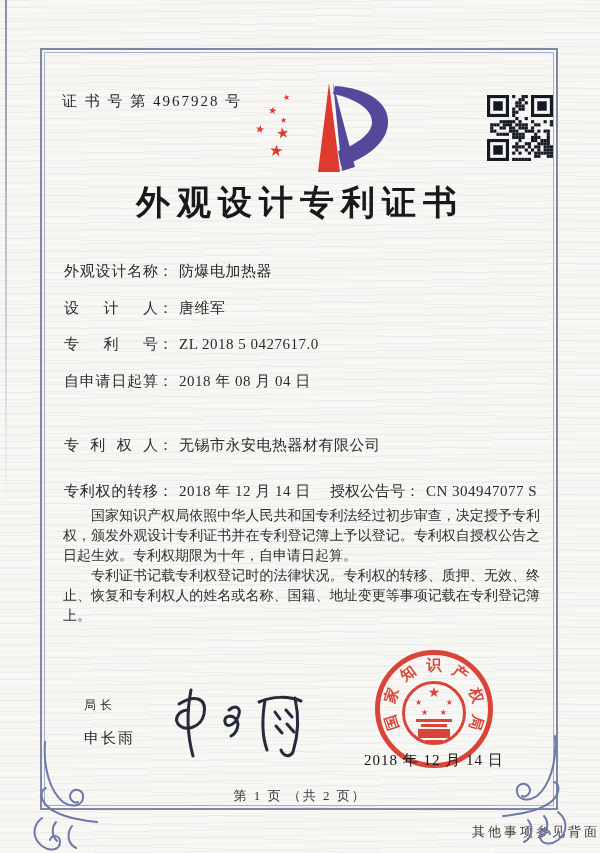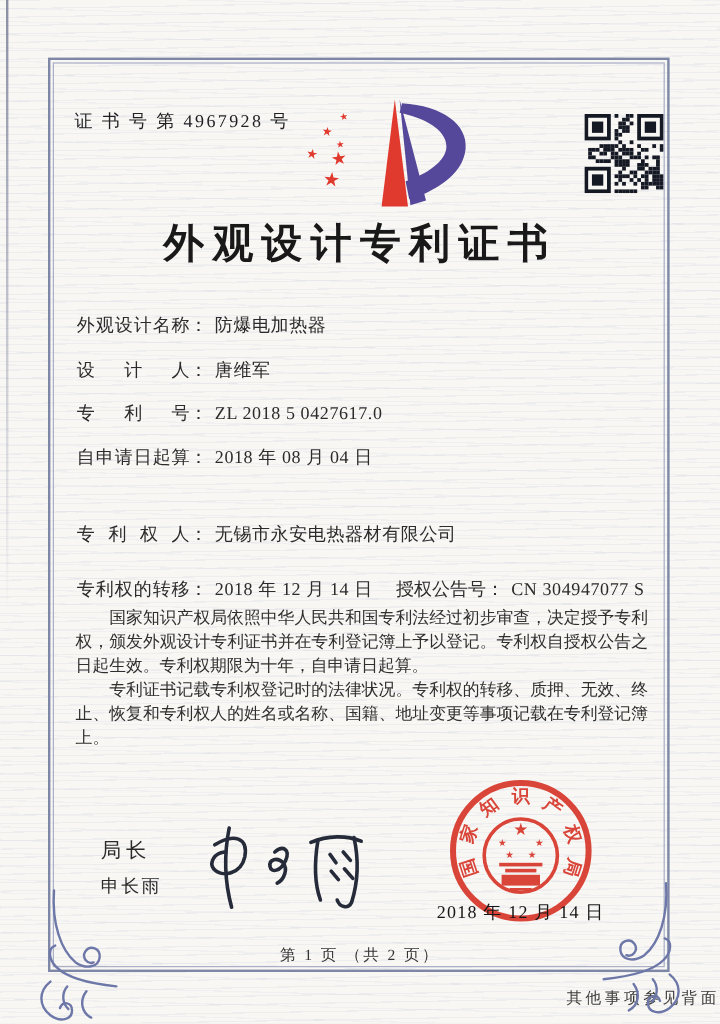--- a/index.html
+++ b/index.html
@@ -44,21 +44,21 @@
   .colon { display:inline-block; margin-right:6px; }
   .fvalue { letter-spacing:0.5px; }
   .pair2 { position:absolute; left:266px; top:0; }
 
   
   .body-text { position:absolute; left:63px; top:506px; width:477px;
     font-size:14px; line-height:20px; text-align:justify; color:#2f2f2e; }
   .body-text p { text-indent:2em; }
 
   
-  .director-title { position:absolute; left:84px; top:697px; font-size:17px; letter-spacing:4px; color:#2a2a2a;text-align:center; }
+  .director-title { position:absolute; left:84px; top:697px; font-size:12px; letter-spacing:4px; color:#2a2a2a;text-align:center; }
   .director-name  { position:absolute; left:84px; top:729px; font-size:15px; letter-spacing:2px; color:#2a2a2a; }
   .signature { position:absolute; left:163px; top:684px; width:150px; height:78px; }
 
   
   .seal { position:absolute; left:375px; top:650px; width:118px; height:118px; opacity:0.93; }
   .seal-ring { position:absolute; inset:0; border:5px solid #d8382b; border-radius:50%; }
   .seal-char { position:absolute; left:50%; top:50%; font-size:15px; font-weight:bold; color:#d8382b; line-height:1;
     transform:translate(-50%,-50%) rotate(var(--a)) translateY(-44px); }
   .sc1{--a:-108deg;} .sc2{--a:-72deg;} .sc3{--a:-36deg;} .sc4{--a:0deg;}
   .sc5{--a:36deg;}  .sc6{--a:72deg;}  .sc7{--a:108deg;}

